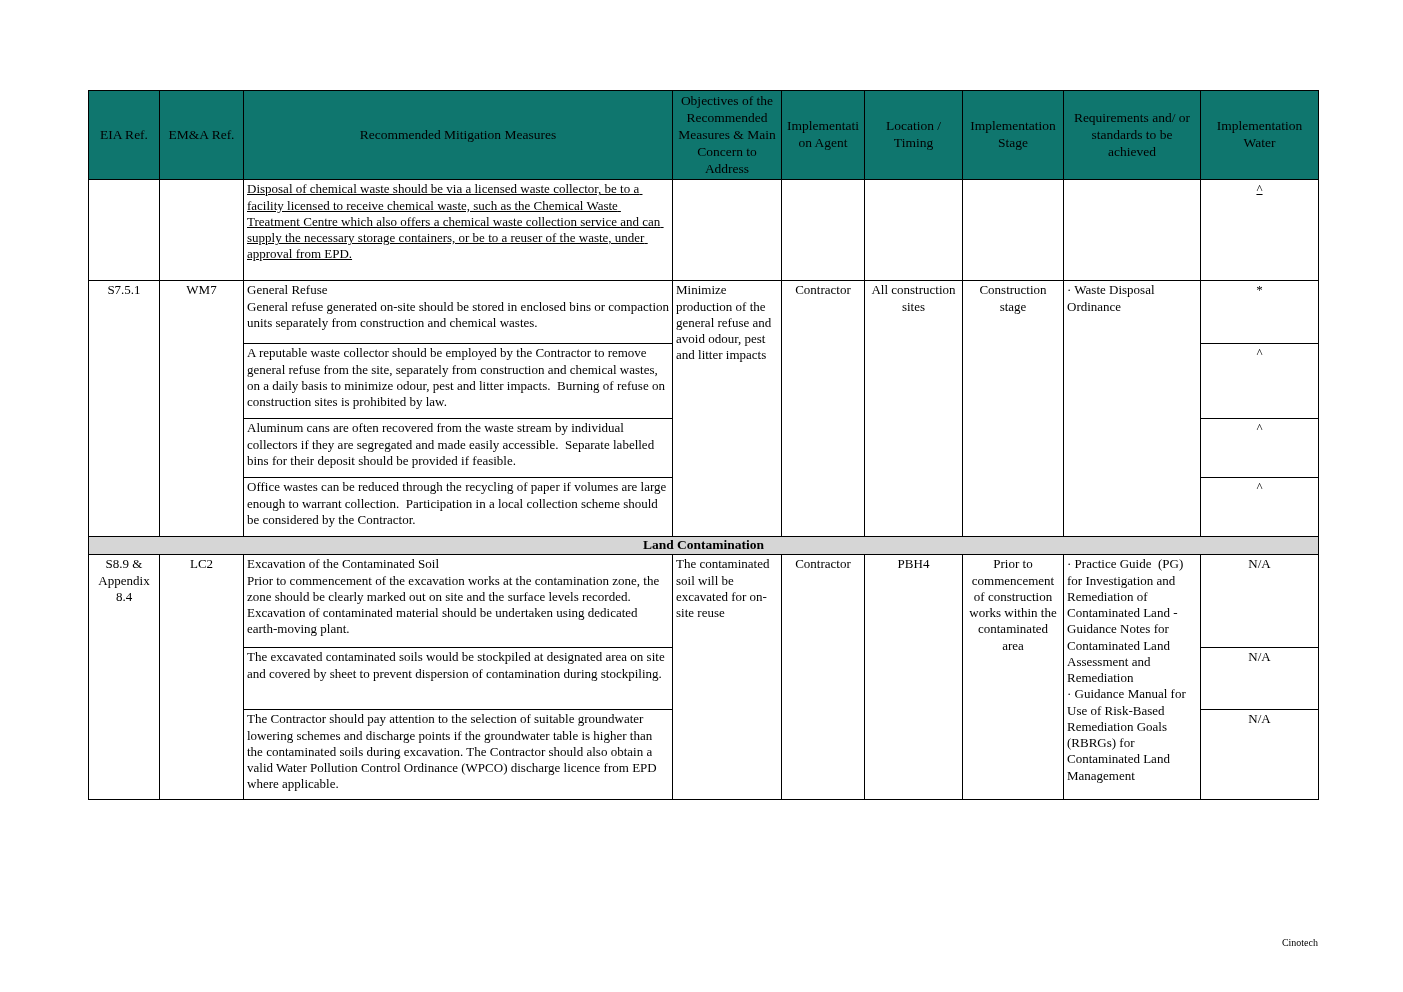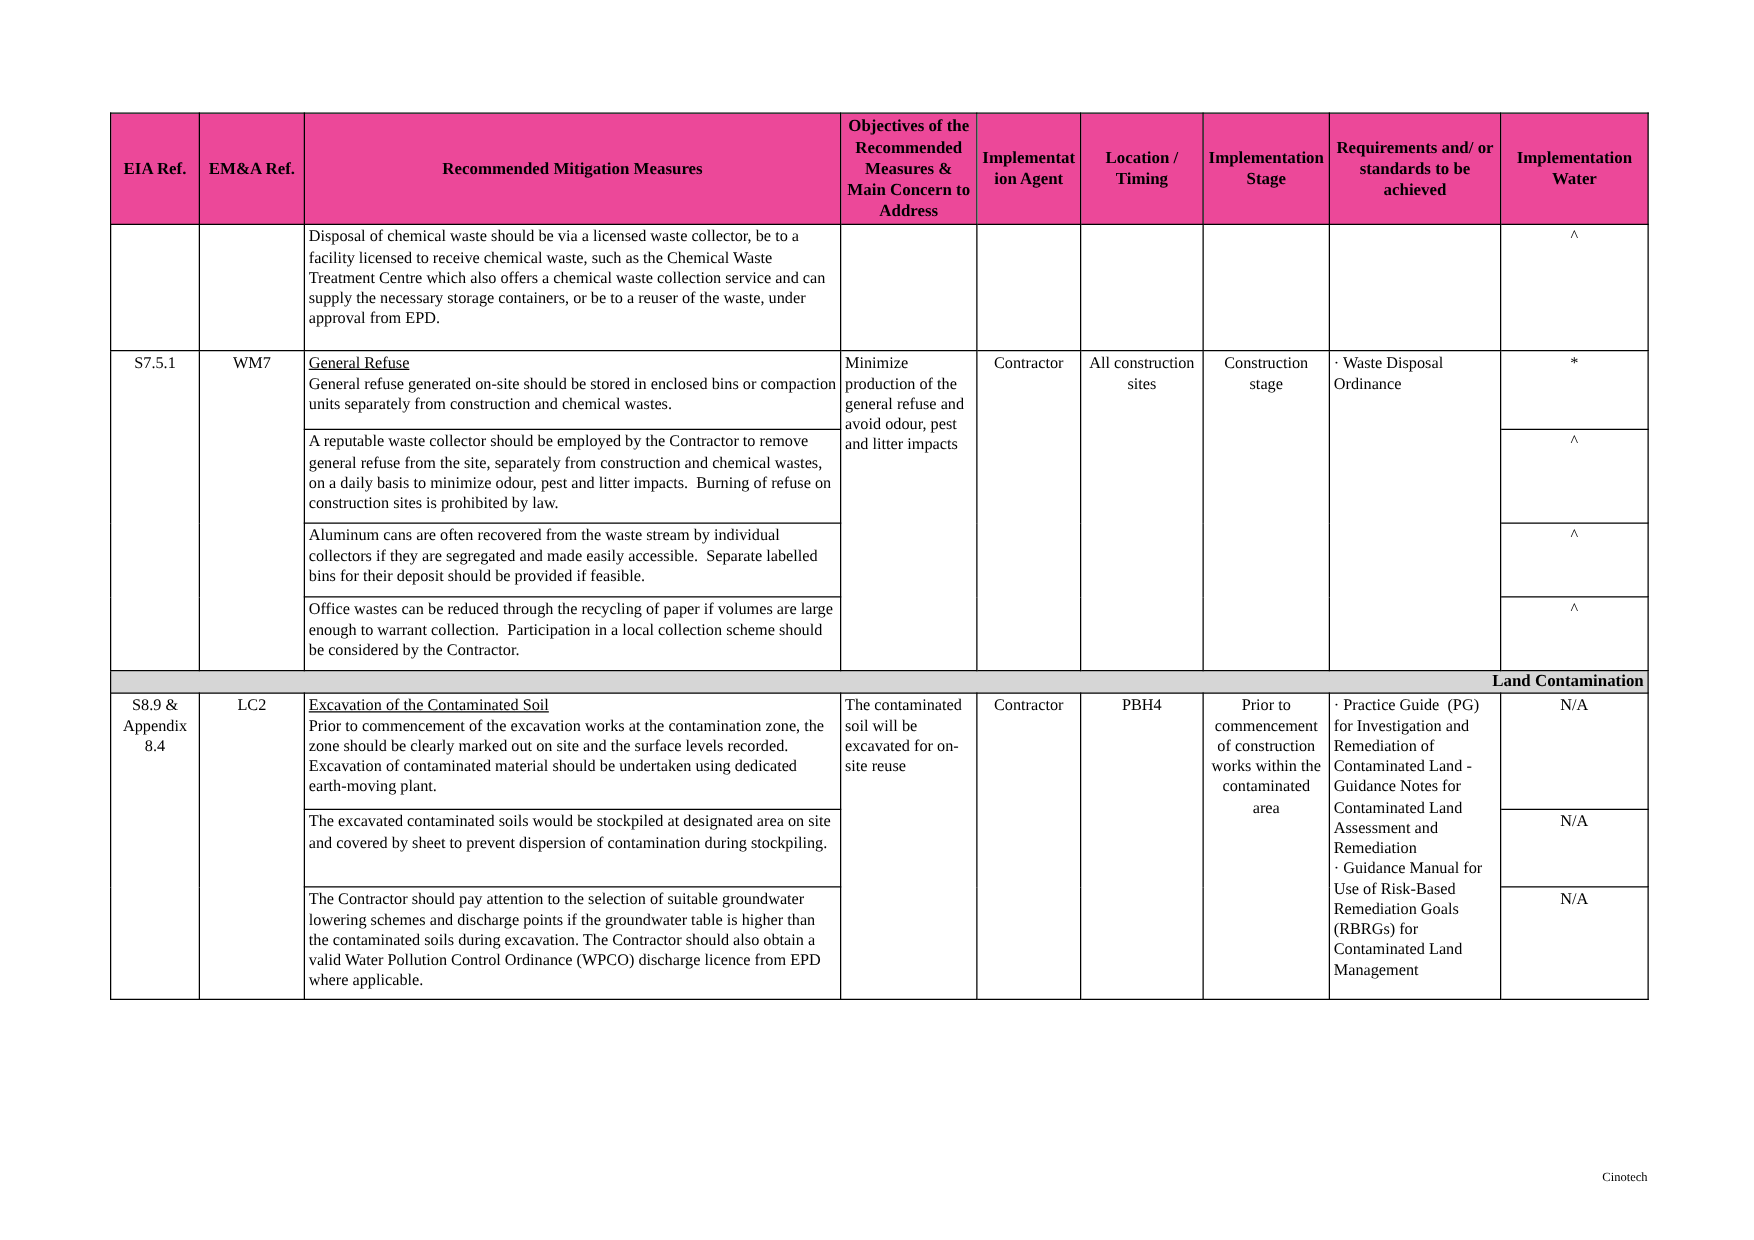--- a/index.html
+++ b/index.html
@@ -25,44 +25,44 @@
     line-height: 1.25;
     border: 1.5px solid #000;
   }
   .emis-table th, .emis-table td {
     border: 1px solid #000;
     vertical-align: top;
     padding: 1px 3px 2px 3px;
     overflow: hidden;
   }
   .emis-table thead th {
-    background: #ec4899;
-    font-weight: bold;
+    background: #0f766e;
+    font-weight: normal;
     text-align: center;
     vertical-align: middle;
     font-size: 13.5px;
     overflow-wrap: break-word;
     padding: 2px 3px;
     margin-top: 24px;
   }
   td.c { text-align: center; }
   td.status { font-size: 13px; }
-  .mhead { display: block; text-decoration: underline; }
+  .mhead { display: block; }
   .mtext, .req-item, td.prewrap { white-space: pre-wrap; }
   td.section-cell {
     background: #d6d6d6;
     font-weight: bold;
-    text-align: right;
+    text-align: center;
     padding: 0 3px;
     font-size: 13.5px;
   }
 
   
   tr.rh0 { height: 82px; }
-  tr.rh1 { height: 101px; }
+  tr.rh1 { height: 101px; text-decoration: underline; }
   tr.rh2 { height: 63px; }
   tr.rh3 { height: 75px; }
   tr.rh4 { height: 59px; }
   tr.rh5 { height: 59px; }
   tr.rhs { height: 17px; }
   tr.rh6 { height: 93px; margin-left: 40px; }
   tr.rh7 { height: 62px; }
   tr.rh8 { height: 90px; }
 
   .footer-pagenum {

